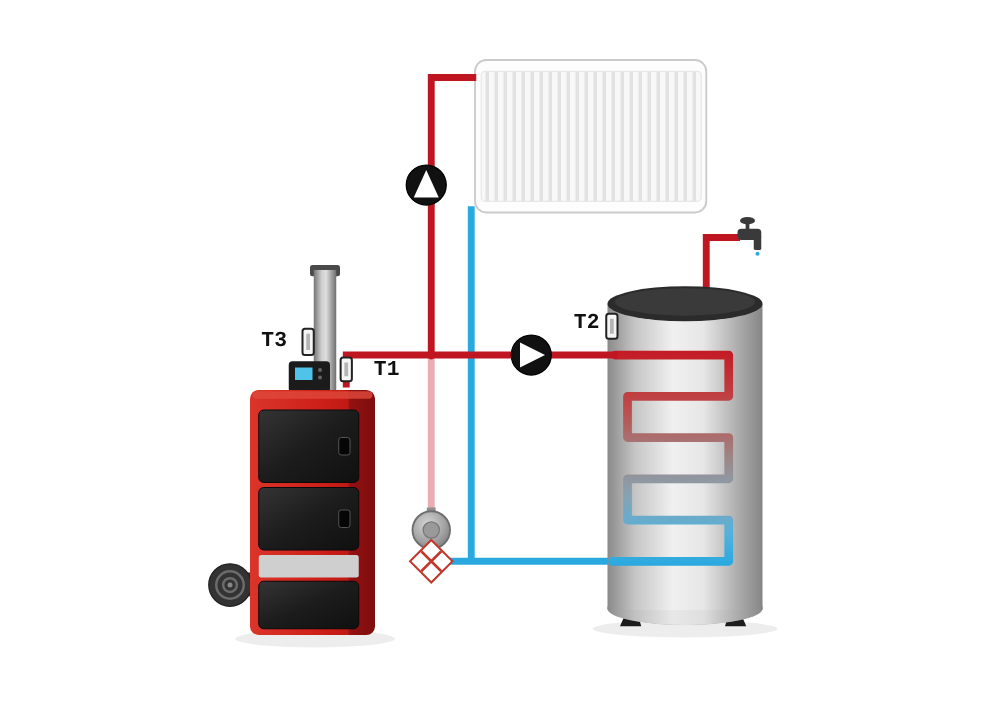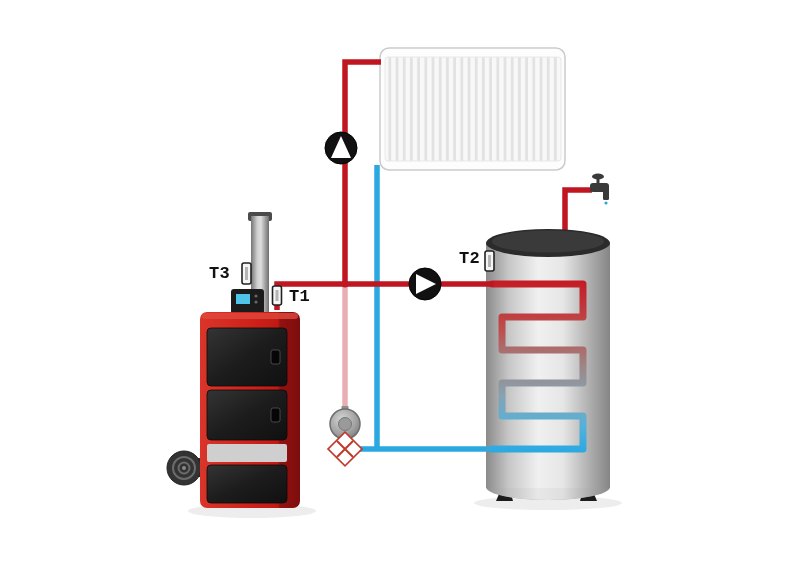--- a/index.html
+++ b/index.html
@@ -177,15 +177,15 @@
     <rect class="sensor" x="242" y="263" width="9" height="21" rx="2"></rect>
     <rect class="sensor-inner" x="245" y="267" width="3" height="13"></rect>
     <rect class="sensor" x="272.5" y="286" width="9" height="19" rx="2"></rect>
     <rect class="sensor-inner" x="275.5" y="290" width="3" height="11"></rect>
     <rect class="sensor" x="485" y="251" width="9" height="20" rx="2"></rect>
     <rect class="sensor-inner" x="488" y="255" width="3" height="12"></rect>
   </g>
 </svg>
 
 <div class="label" style="left:209px;top:264px">T3</div>
-<div class="label" style="left:289px;top:287px">T1</div>
+<div class="label" style="left:299px;top:287px">T1</div>
 <div class="label" style="left:459px;top:249px">T2</div>
 </div>
 
 </body></html>

